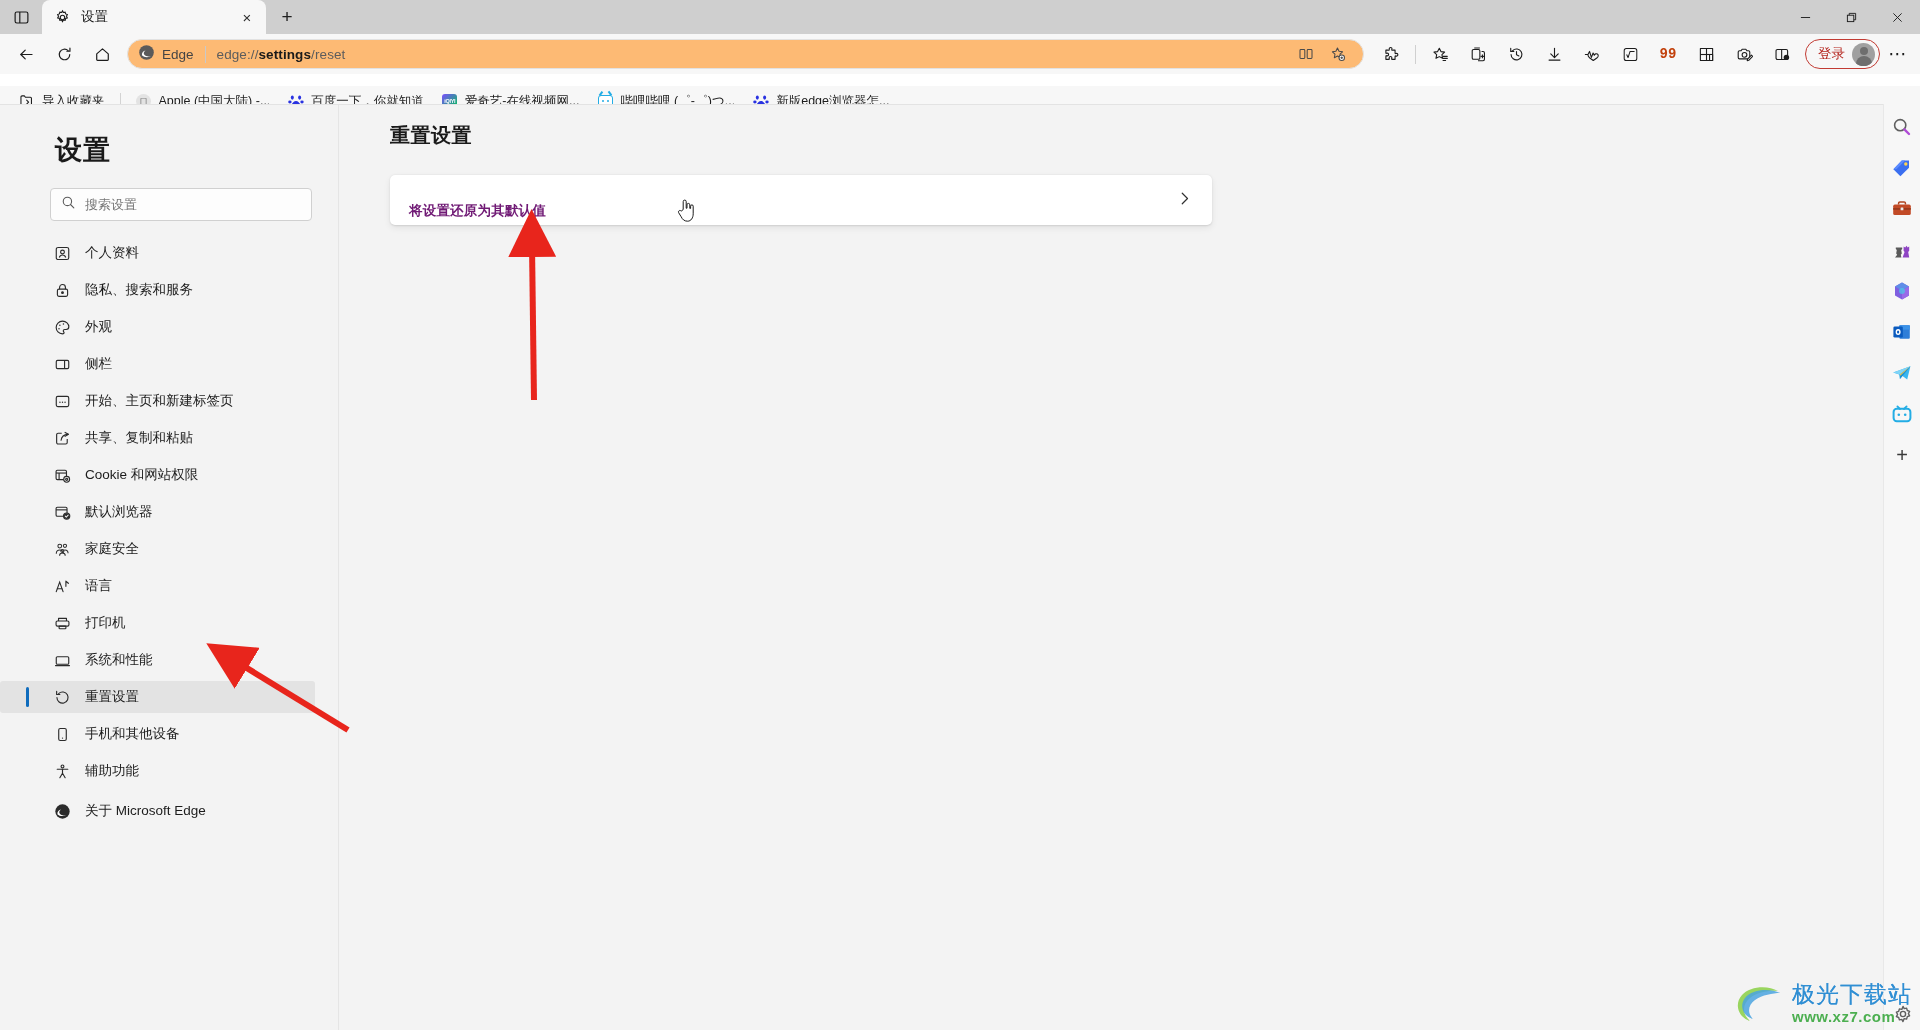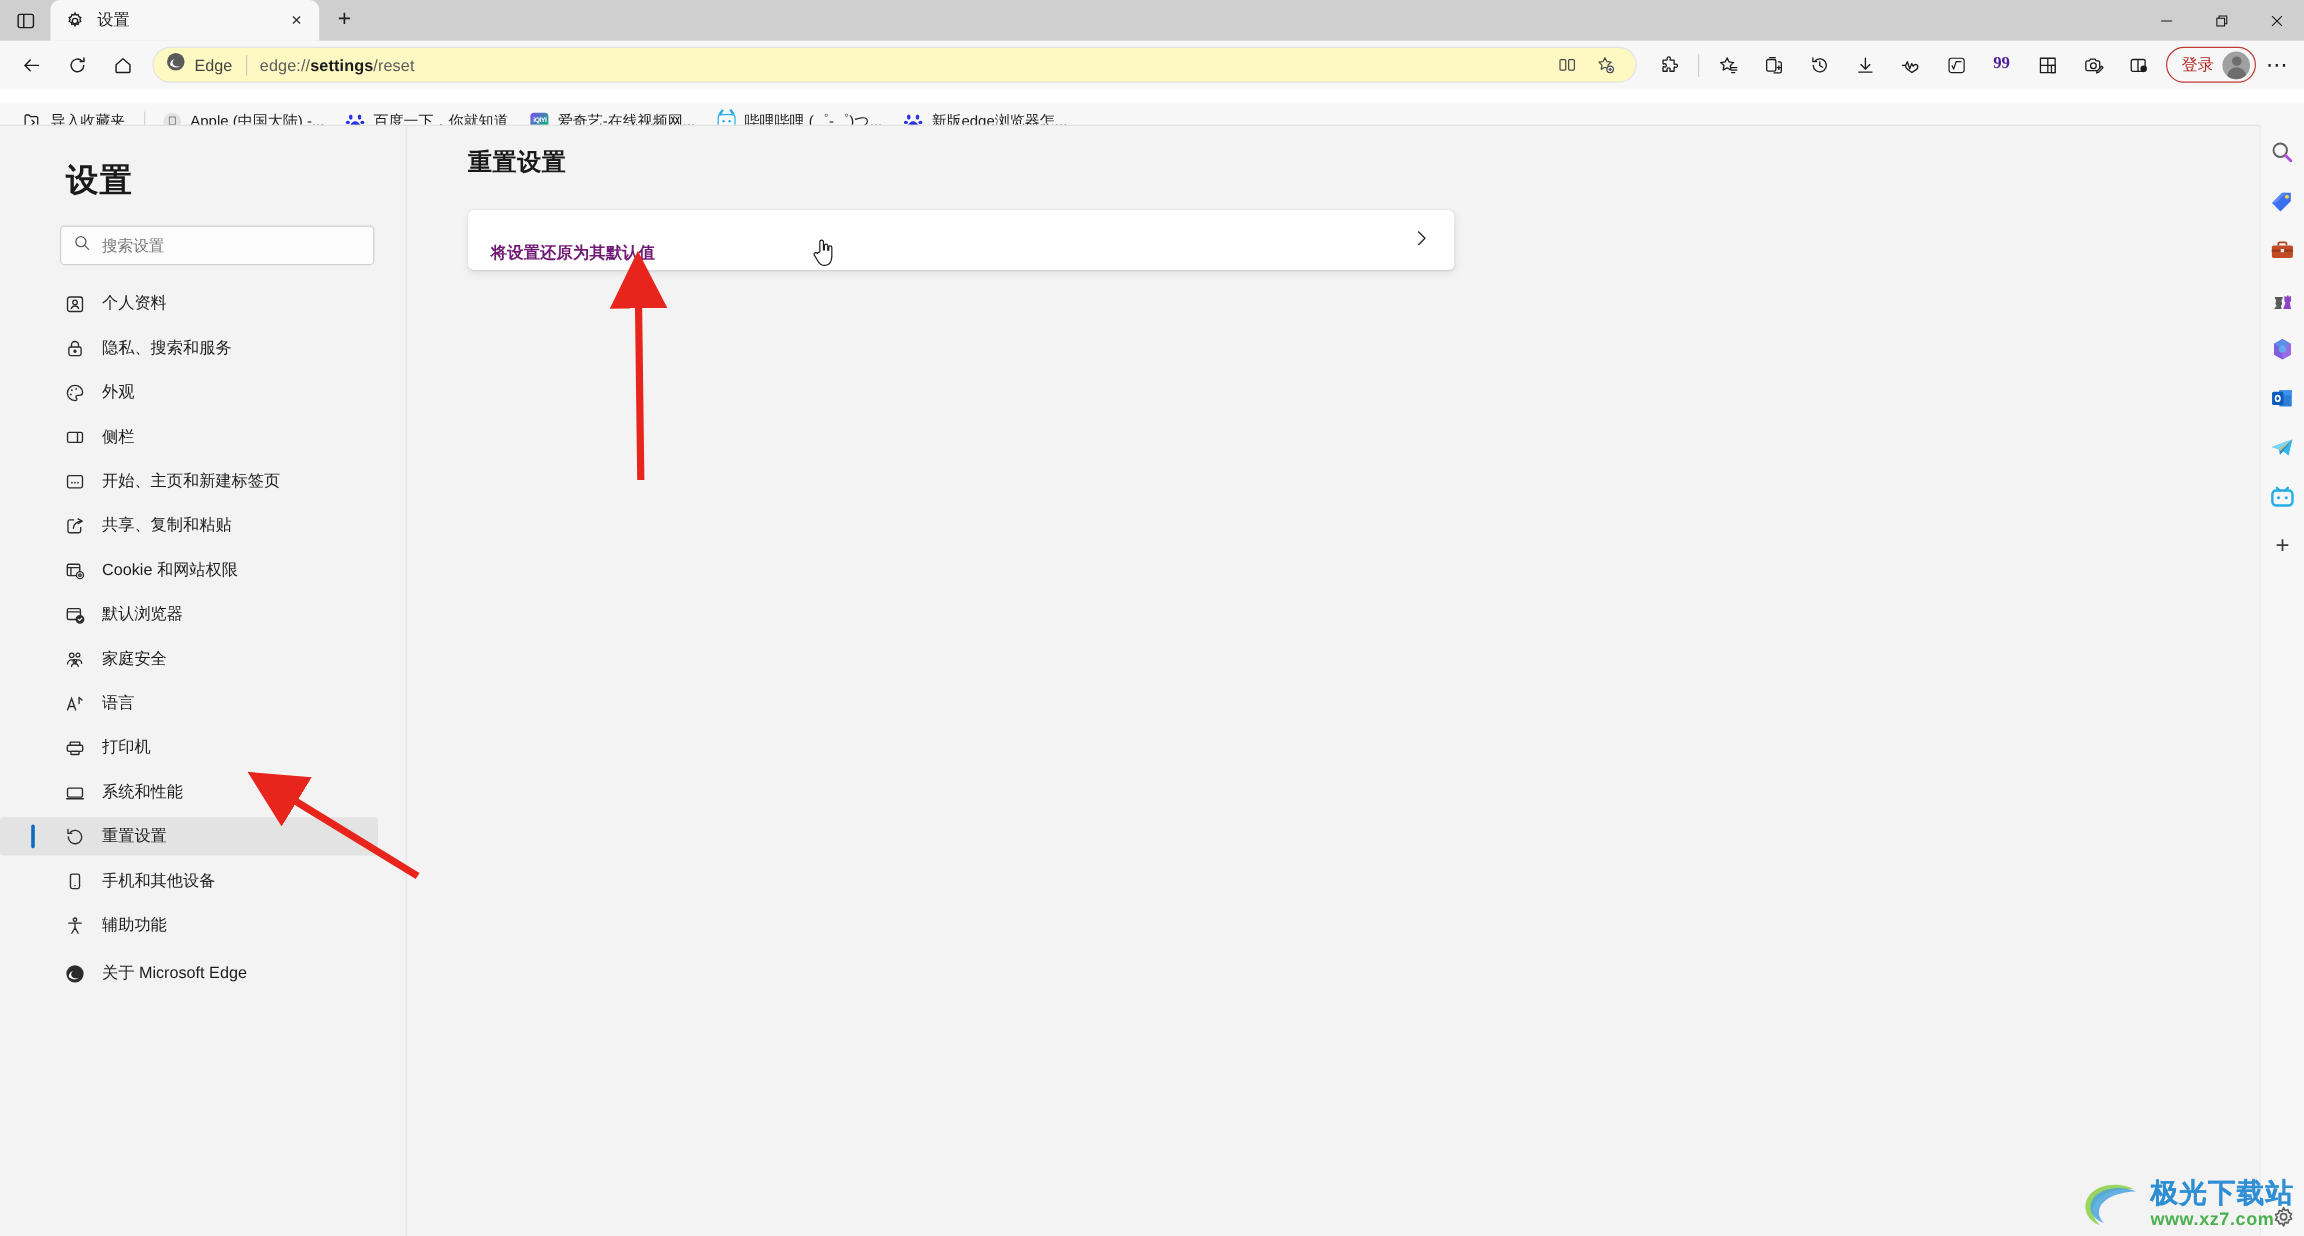--- a/index.html
+++ b/index.html
@@ -67,21 +67,21 @@
   .tb-btn {
     width: 38px; height: 32px; border-radius: 5px;
     display: flex; align-items: center; justify-content: center;
     color: #1c1c1c; flex: 0 0 auto;
   }
   .tb-btn svg { width: 17px; height: 17px; }
   .tb-btn.first { margin-left: 7px; }
 
   .omnibox {
     flex: 1 1 auto; height: 30px; margin: 0 8px 0 6px;
-    background: #fef9c3; border-radius: 15px;
+    background: #fdba74; border-radius: 15px;
     display: flex; align-items: center;
     padding: 0 10px;
     border: 1px solid #e2e2e2;
   }
   .omni-edge-ident { display: flex; align-items: center; gap: 7px; flex: 0 0 auto; }
   .omni-edge-ident .lbl { font-size: 13.5px; color: #444; }
   .omni-sep { width: 1px; height: 17px; background: #c9c9c9; margin: 0 11px; }
   .omni-url { font-size: 13.5px; color: #5c5c5c; letter-spacing: .1px; }
   .omni-url b { color: #1a1a1a; font-weight: 700; }
   .omni-right { margin-left: auto; display: flex; align-items: center; gap: 2px; }
@@ -202,21 +202,21 @@
 
   
   .annot { position: absolute; pointer-events: none; }
   .cursor-hand { position: absolute; left: 676px; top: 198px; width: 20px; height: 26px; }
 
   .watermark {
     position: absolute; right: 8px; bottom: 6px;
     display: flex; align-items: center; gap: 6px;
   }
   .wm-text { display:flex; flex-direction:column; align-items:flex-start; line-height:1; }
-  .wm-top { font-size: 23px; font-weight: 700; color: #2f8fd4; letter-spacing: 1px;
+  .wm-top { font-size: 23px; font-weight: 400; color: #2f8fd4; letter-spacing: 1px;
             background: linear-gradient(90deg,#3f8fd0,#6fa8dc); -webkit-background-clip: text; }
   .wm-bot { font-size: 15px; font-weight: 700; color: #4caf50; letter-spacing: .5px; margin-top: 3px; }
   .gear-bl { position: absolute; right: 6px; bottom: 5px; width: 22px; height: 22px; color: #6a6a6a; }
 </style>
 </head>
 <body>
 
 <div id="app">
 
   <div class="titlebar">
@@ -350,21 +350,21 @@
         <path d="M1.6 10h3.1l1.8-3.6 2.2 7 2-5.2 1.4 2.6c.9-1.7 2.5-2 3.6-1.3 1.6 1 1.3 3.4-.6 4.6l-4.2 2.9-4.1-2.9c-1.5-1-2.1-2.2-2.1-3.4"></path>
       </svg>
     </div>
     <div class="tb-btn">
       <svg viewBox="0 0 20 20" fill="none" stroke="#1c1c1c" stroke-width="1.2" stroke-linejoin="round">
         <rect x="2.6" y="3" width="14.8" height="14" rx="2.4"></rect>
         <path d="M5.6 10.4l1.5 3.2 2.4-7.2h4.8" stroke-linecap="round"></path>
       </svg>
     </div>
     <div class="tb-btn">
-      <span style="font-size:14px;font-weight:700;color:#4c1d95;font-family:Liberation Serif, serif;">99</span>
+      <span style="font-size:14px;font-weight:700;color:#c2410c;font-family:Liberation Mono, monospace;">99</span>
     </div>
     <div class="tb-btn">
       <svg viewBox="0 0 20 20" fill="none" stroke="#1c1c1c" stroke-width="1.3" stroke-linejoin="round">
         <rect x="2.8" y="3" width="14.4" height="14"></rect>
         <line x1="2.8" y1="10" x2="17.2" y2="10"></line>
           <line x1="10" y1="3" x2="10" y2="17"></line>
         <path d="M13.6 10v7h3.6v-7z" fill="#fff"></path>
       </svg>
     </div>
     <div class="tb-btn">

